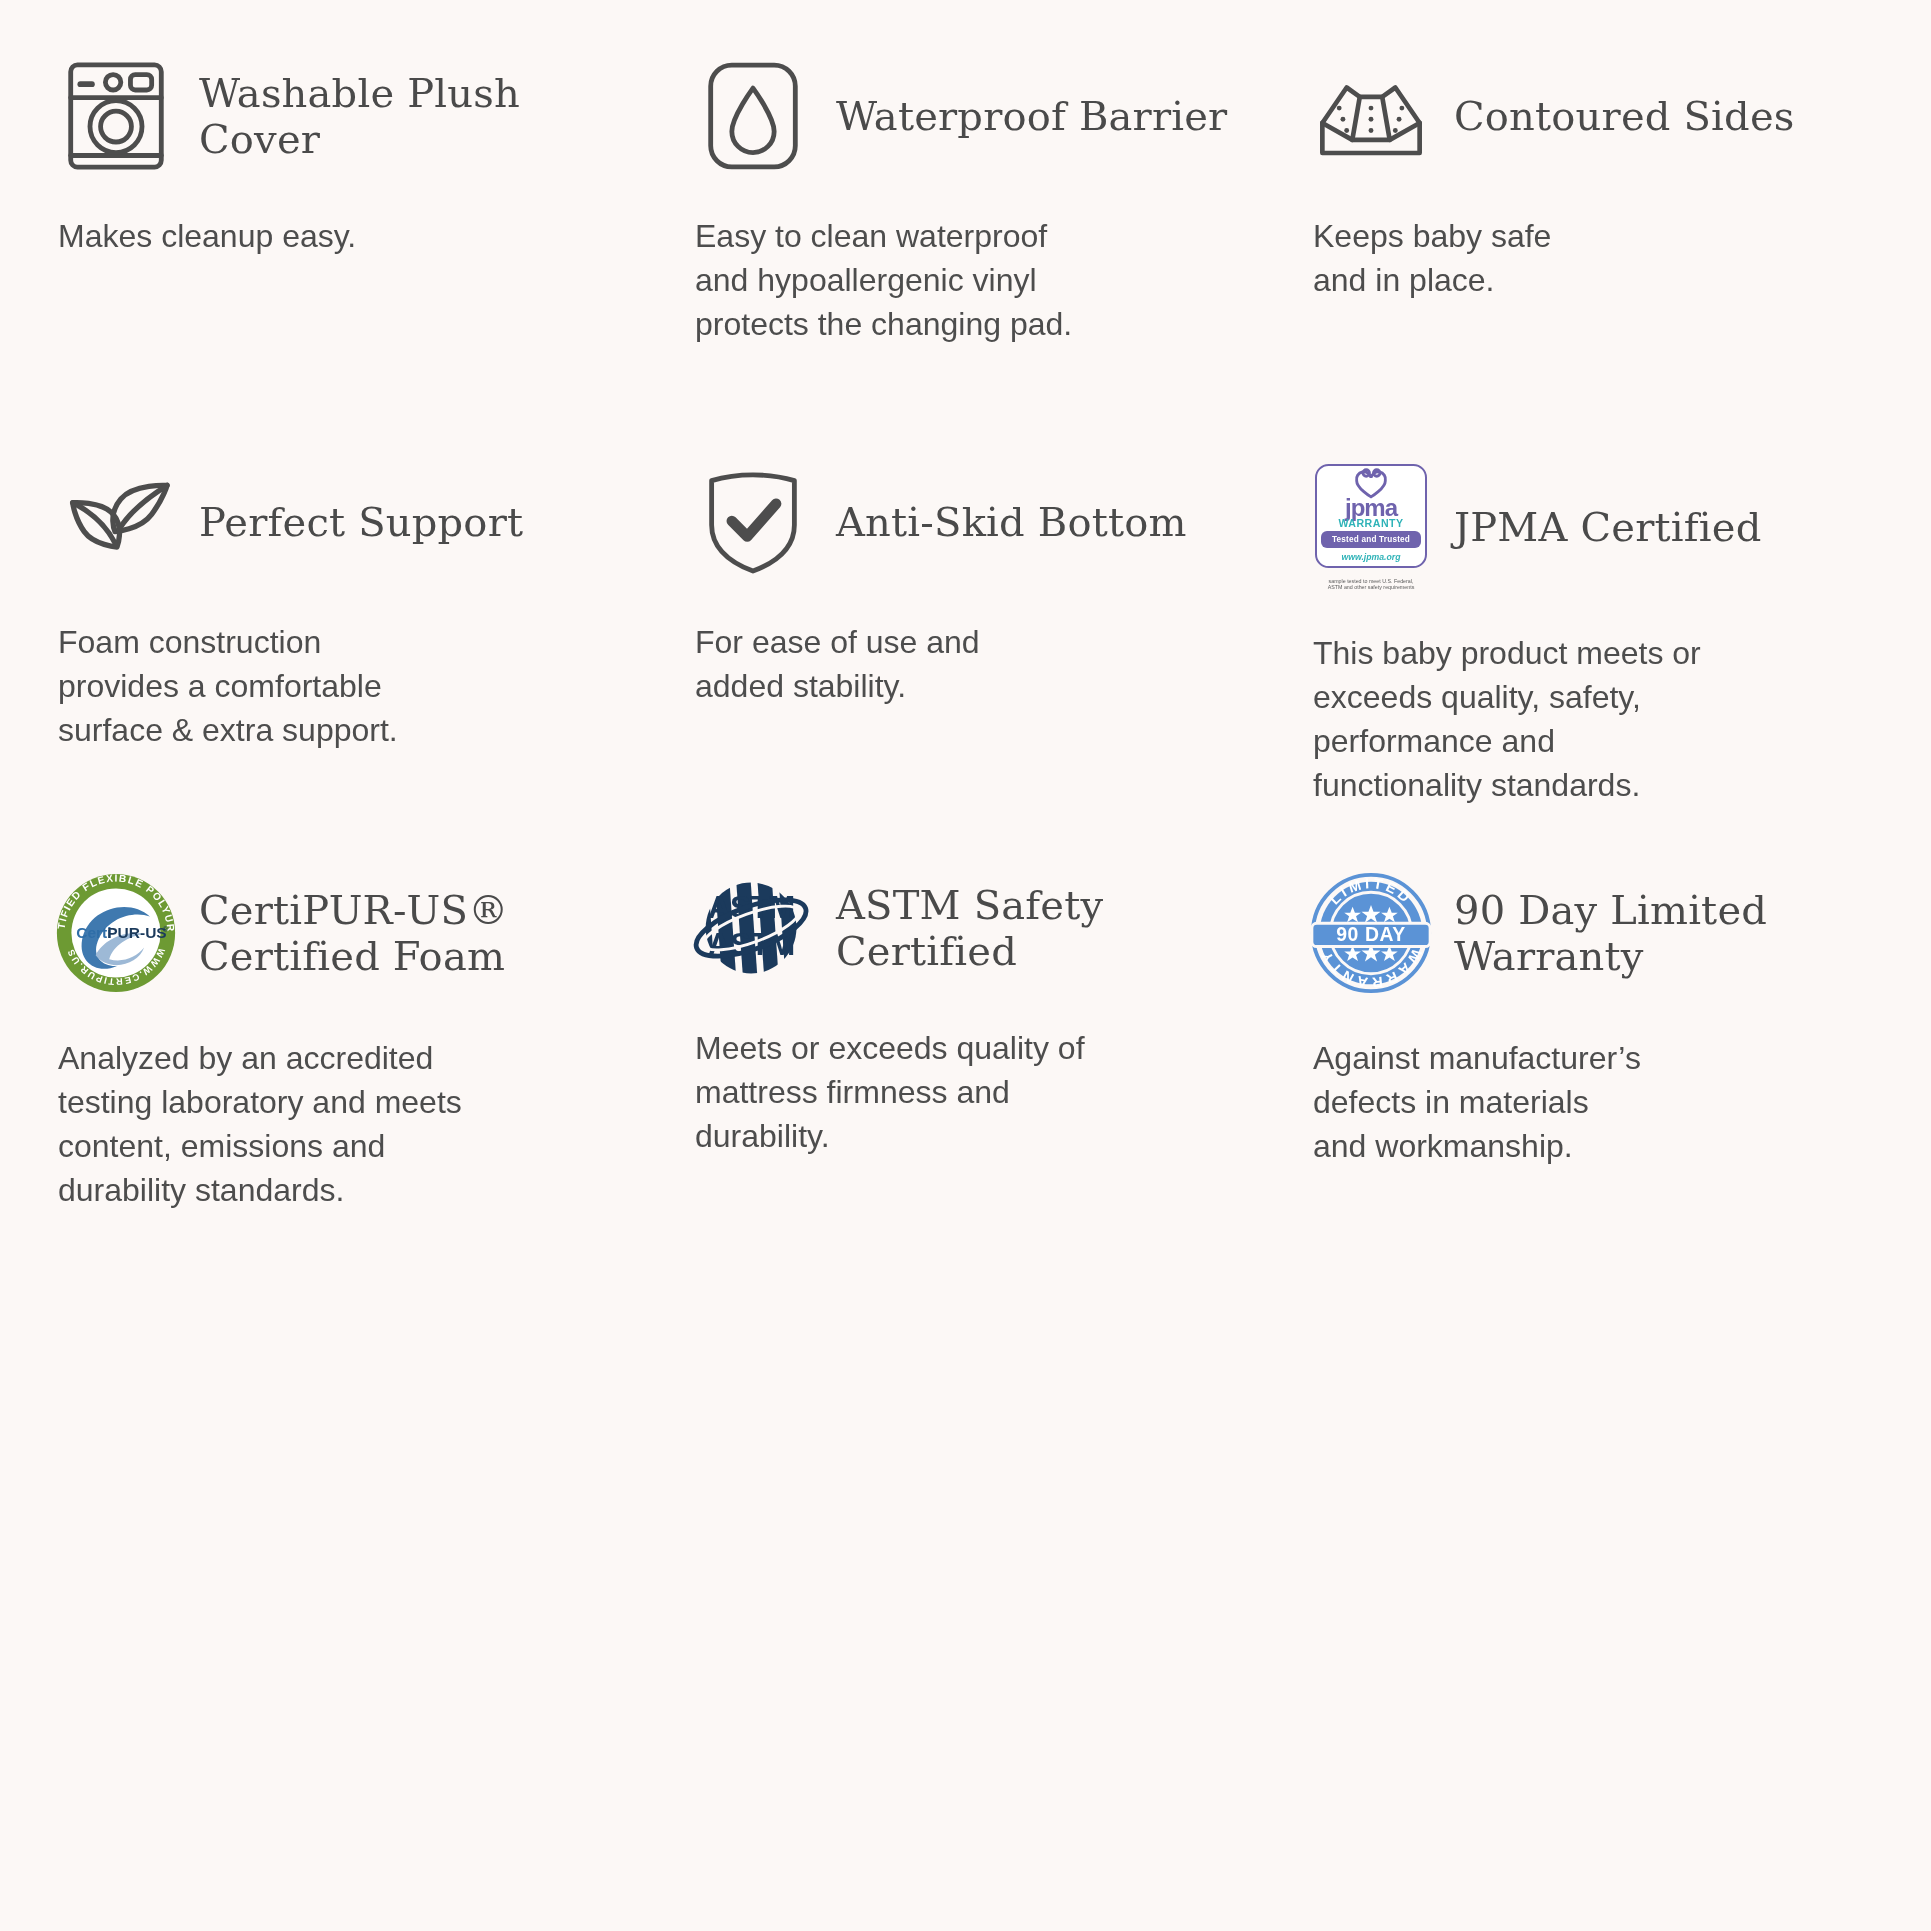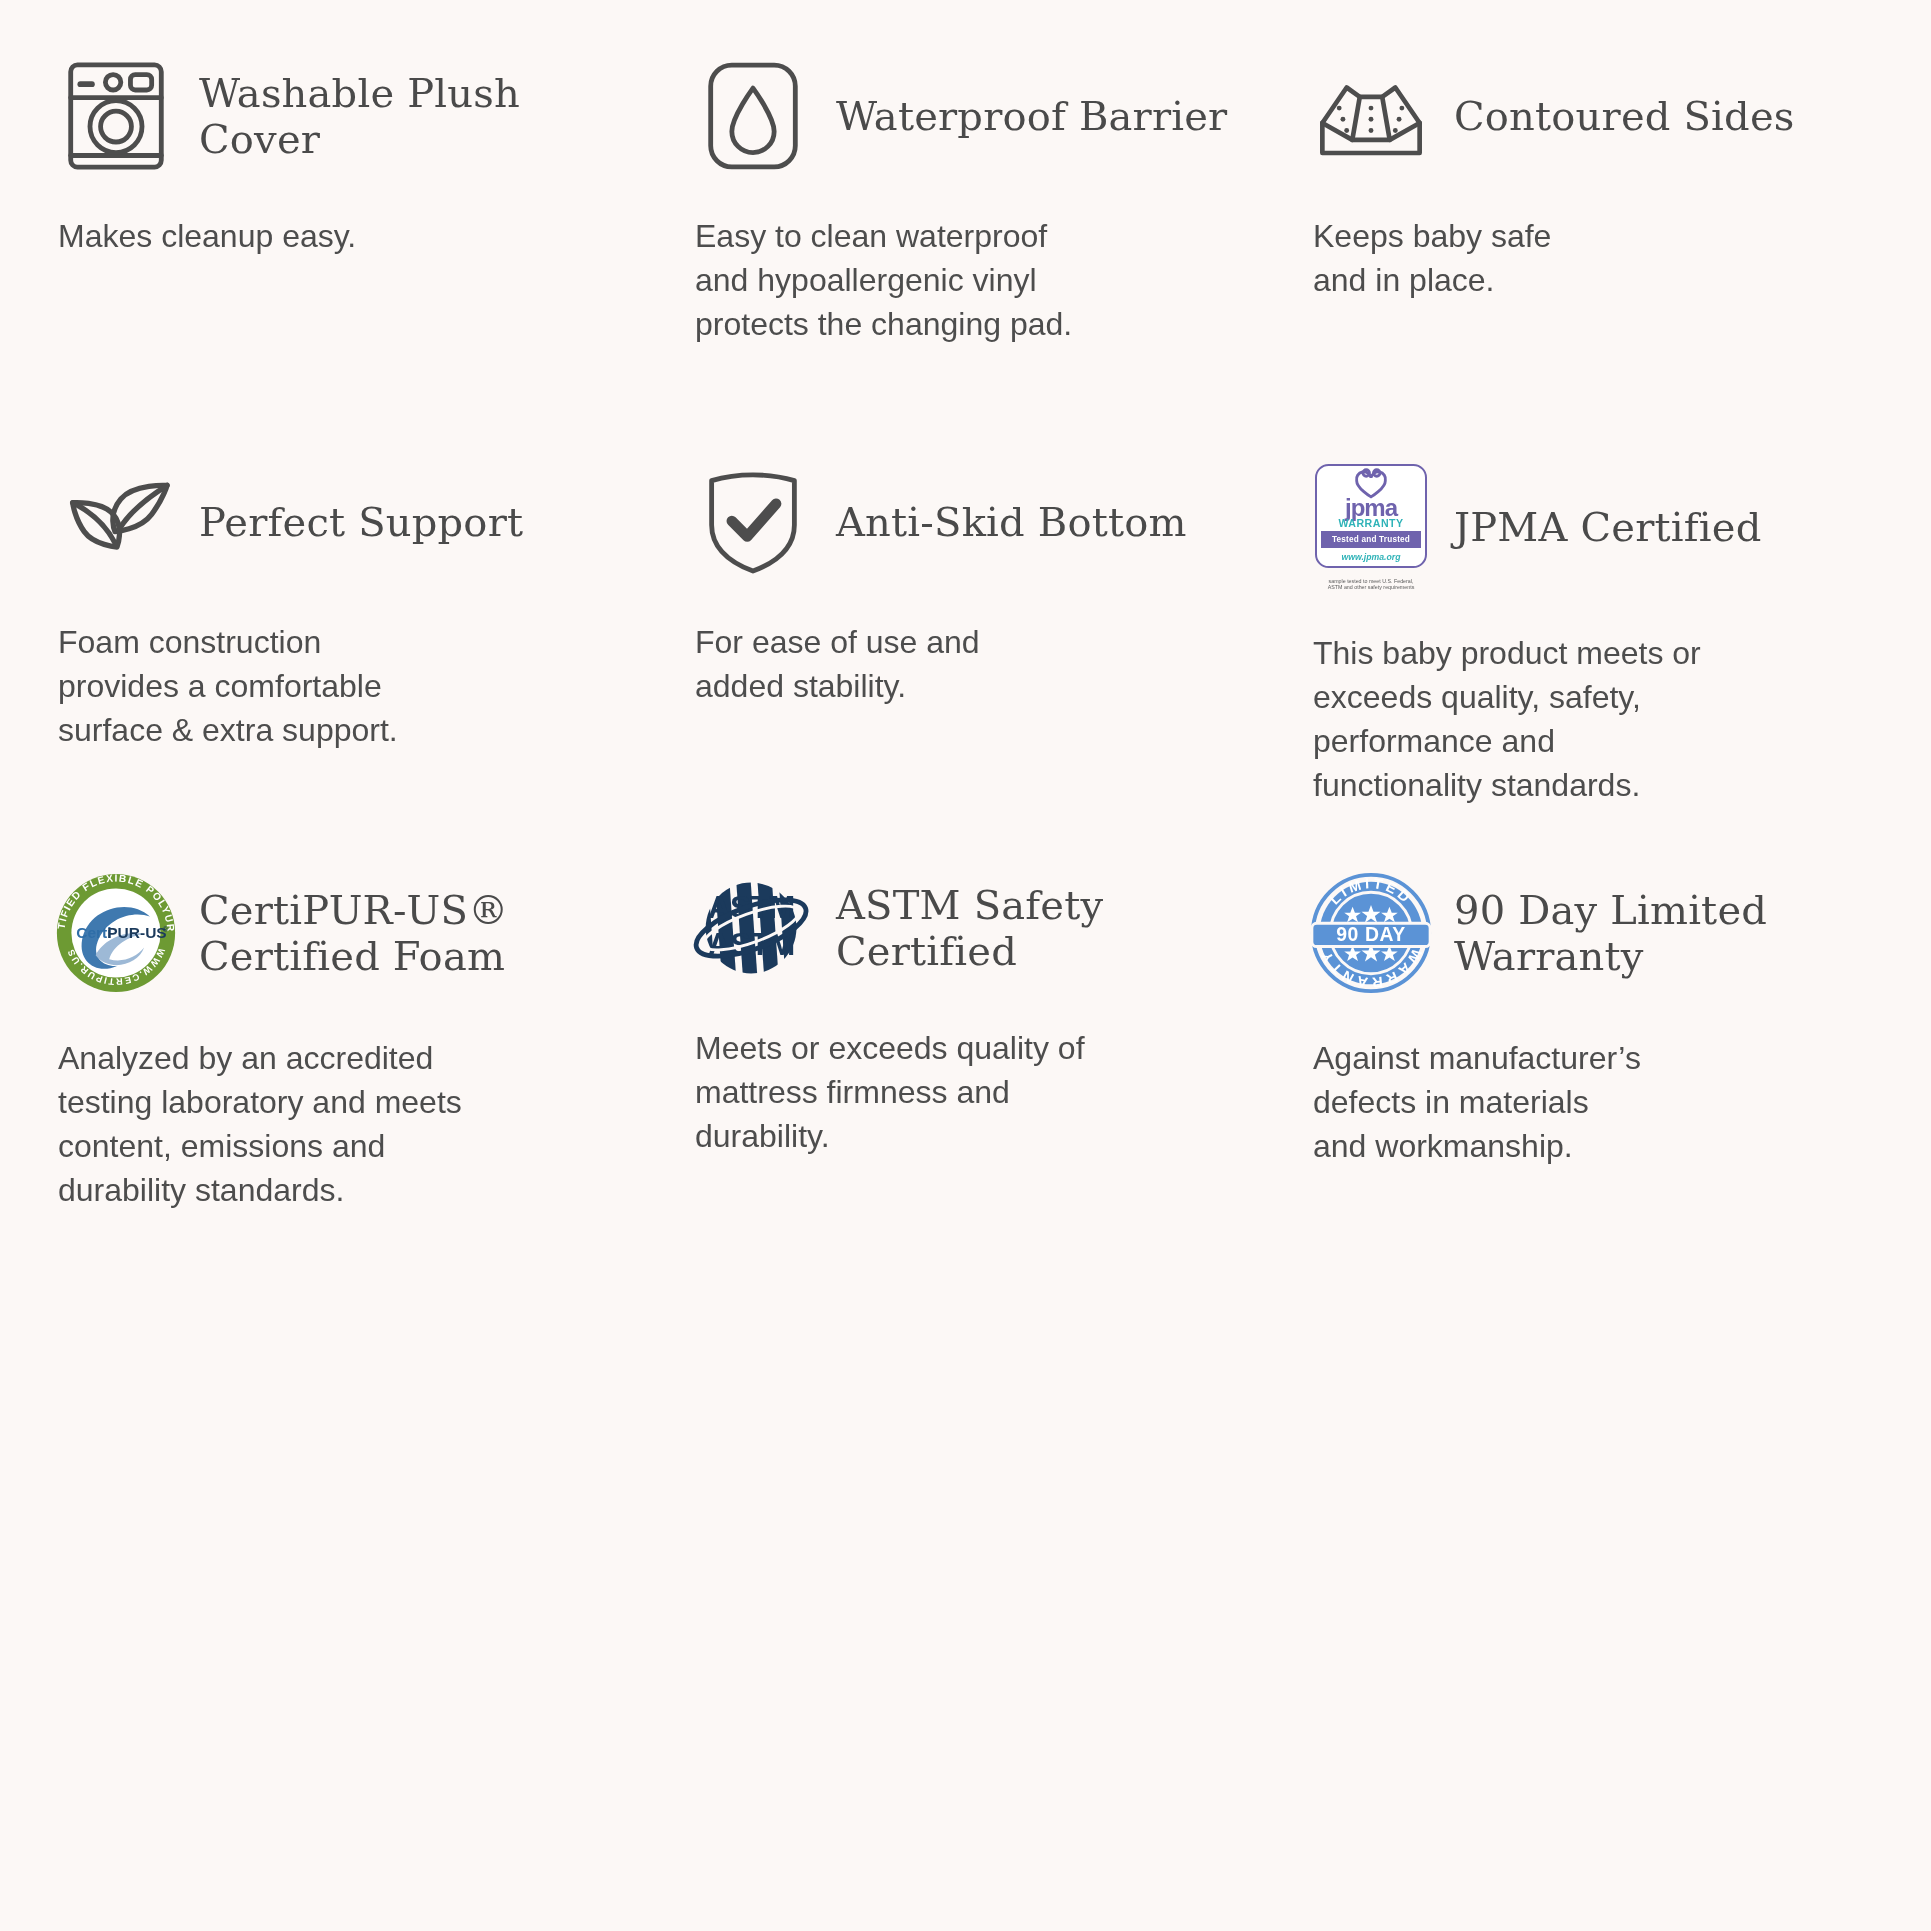--- a/index.html
+++ b/index.html
@@ -141,20 +141,21 @@
     left: 3.9px; right: 3.9px;
     height: 17.4px;
     background: #6f63ad;
     color: #ffffff;
     font-size: 8.2px;
     font-weight: bold;
     display: flex;
     align-items: center;
     justify-content: center;
     letter-spacing: 0.2px;
+    border-radius: 6px;
   }
   .jpma-url {
     position: absolute;
     top: 86px;
     left: 0; right: 0;
     text-align: center;
     font-size: 8.7px;
     font-weight: bold;
     color: #2fb3b8;
     font-style: italic;

